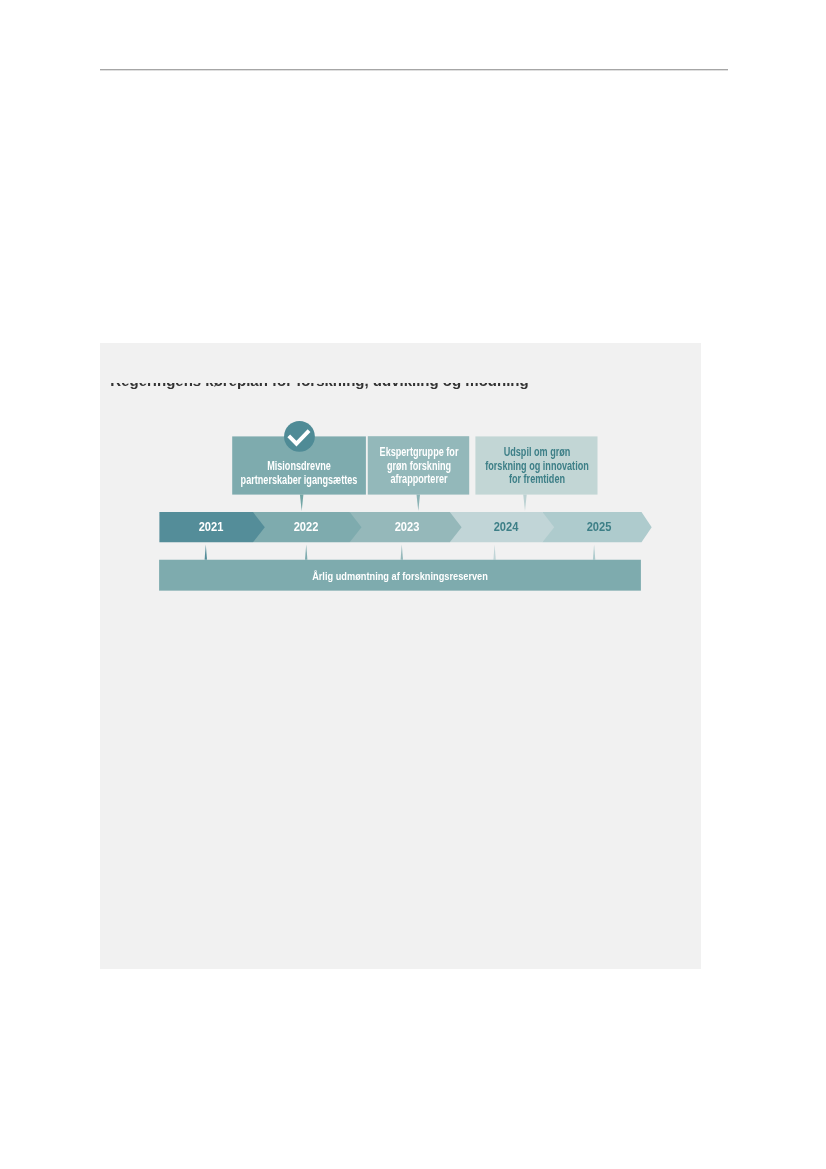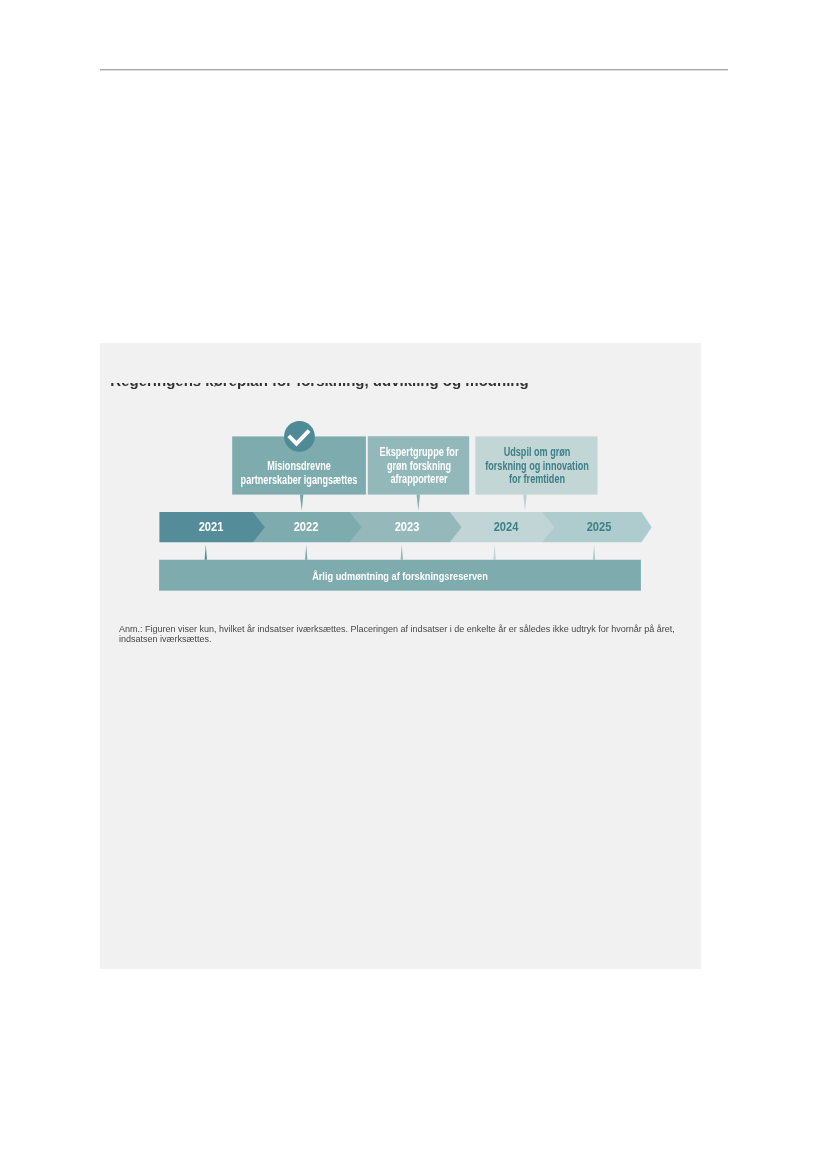--- a/index.html
+++ b/index.html
@@ -147,14 +147,13 @@
     <div>afrapporterer</div>
   </div>
   <div class="box-text bt3 dark">
     <div>Udspil om grøn</div>
     <div>forskning og innovation</div>
     <div>for fremtiden</div>
   </div>
 
   <div class="baseline-label">Årlig udmøntning af forskningsreserven</div>
 
-  <div class="fignote">Anm.: Figuren viser kun, hvilket år indsatser iværksættes. Placeringen af indsatser i de enkelte år er således ikke udtryk for hvornår på året, indsatsen iværksættes.</div>
 </div>
 
 </body></html>

